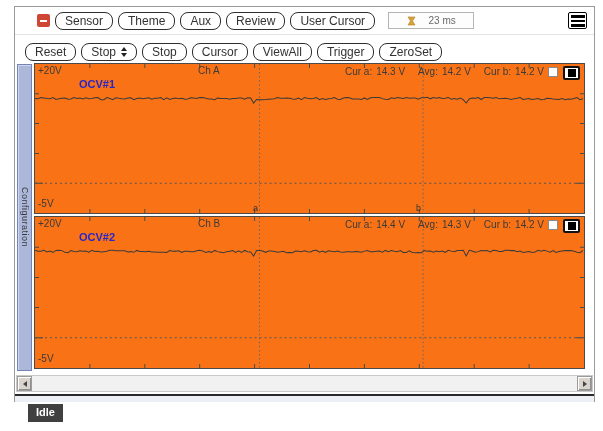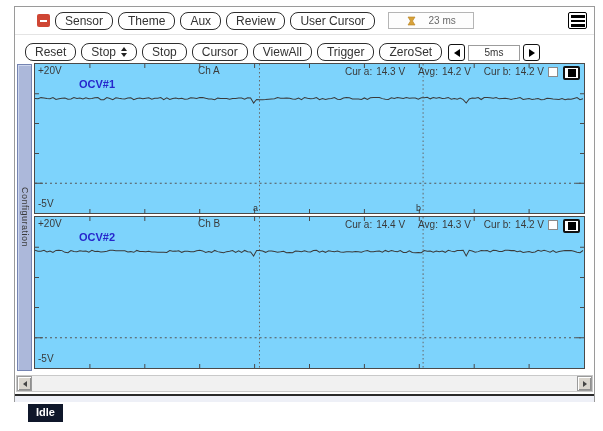--- a/index.html
+++ b/index.html
@@ -37,21 +37,21 @@
   .tb-field { width:52px; height:16px; border:1px solid #9c9c9c; background:#fff; font-size:10px; color:#333;
         display:flex; align-items:center; justify-content:center; }
 
   
   .main { display:flex; height:312px; padding:2px 0 0 2px; }
   .config-tab { width:15px; align-self:stretch; background:#acb8da; border:1px solid #7584b2; margin:1px 2px 2px 0;
         display:flex; align-items:center; justify-content:center; cursor:pointer;
         box-shadow:inset 1px 1px 0 #cdd6ec; }
   .config-label { writing-mode:vertical-rl; font-size:9px; color:#3a3a3a; letter-spacing:.5px; }
   .plots { flex:1; margin-right:9px; display:flex; flex-direction:column; gap:2px; }
-  .panel { position:relative; border:1.5px solid #4a4a4a; background:#7dd3fc; }
+  .panel { position:relative; border:1.5px solid #4a4a4a; background:#f97316; }
   .panel svg { position:absolute; left:0; top:0; width:100%; height:100%; display:block; }
   .panel .lab { position:absolute; font-size:10px; color:#3a3a3a; line-height:1; }
   .vtop { left:3px; top:2px; } .chname { left:163px; top:2px; } .vbot { left:3px; bottom:4px; }
   .readout { position:absolute; right:40px; top:3px; font-size:10px; color:#3a3a3a; display:flex; line-height:1; }
   .readout .val { margin-left:4px; } .readout .grp { margin-left:13px; }
   .trace { position:absolute; left:44px; top:15px; color:#2626cc; font-weight:bold; font-size:11px; line-height:1; }
   .chk { position:absolute; right:26px; top:3px; width:10px; height:10px; border:1px solid #8a8a8a; background:#fff; cursor:pointer; }
   .sq-btn { position:absolute; right:4px; top:2px; width:17px; height:14px; border:2px solid #111; border-radius:2px;
         background:#fff; display:flex; align-items:center; justify-content:center; padding:0; cursor:pointer; }
   .sq { width:8px; height:8px; background:#000; }
@@ -59,21 +59,21 @@
   .mark.a { left:218px; } .mark.b { left:381px; }
 
   
   .hscroll { height:17px; margin:2px 1px 0 1px; display:flex; align-items:center; background:#ececec; border:1px solid #c9c9c9; }
   .sb-btn { width:15px; height:15px; background:#d9d5cd; border:1px solid #9b9b9b;
         box-shadow:inset 1px 1px 0 #fff, inset -1px -1px 0 #8f8f8f;
         display:flex; align-items:center; justify-content:center; padding:0; cursor:pointer; }
   .sb-track { flex:1; height:100%; background:#f1f1f1; }
   .statusstrip { height:8px; margin-top:2px; border-top:2px solid #2a2a2a; background:#eef0f7; }
 
-  .idle-badge { position:absolute; left:28px; top:404px; background:#0f172a; color:#fff;
+  .idle-badge { position:absolute; left:28px; top:404px; background:#404040; color:#fff;
         font-size:11px; font-weight:bold; padding:2px 8px 3px 8px; line-height:1.2; }
 </style>
 </head>
 <body>
 
 <div class="window">
 
   <div class="titlebar">
     <span class="app-icon">
         <span class="dash"></span>
@@ -101,29 +101,20 @@
       <span class="spin">
           <i class="up"></i>
           <i class="dn"></i>
         </span>
     </button>
     <button class="tb">Stop</button>
     <button class="tb">Cursor</button>
     <button class="tb">ViewAll</button>
     <button class="tb">Trigger</button>
     <button class="tb">ZeroSet</button>
-    <div class="timebase">
-      <button class="arrow-btn">
-          <span class="tri-left"></span>
-        </button>
-      <div class="tb-field">5ms</div>
-      <button class="arrow-btn">
-          <span class="tri-right"></span>
-        </button>
-    </div>
   </div>
 
   <div class="main">
     <div class="config-tab">
       <span class="config-label">Configuration</span>
     </div>
     <div class="plots">
 
       <div class="panel" style="height:151px;">
         <svg viewBox="0 0 550 148" preserveAspectRatio="none">

